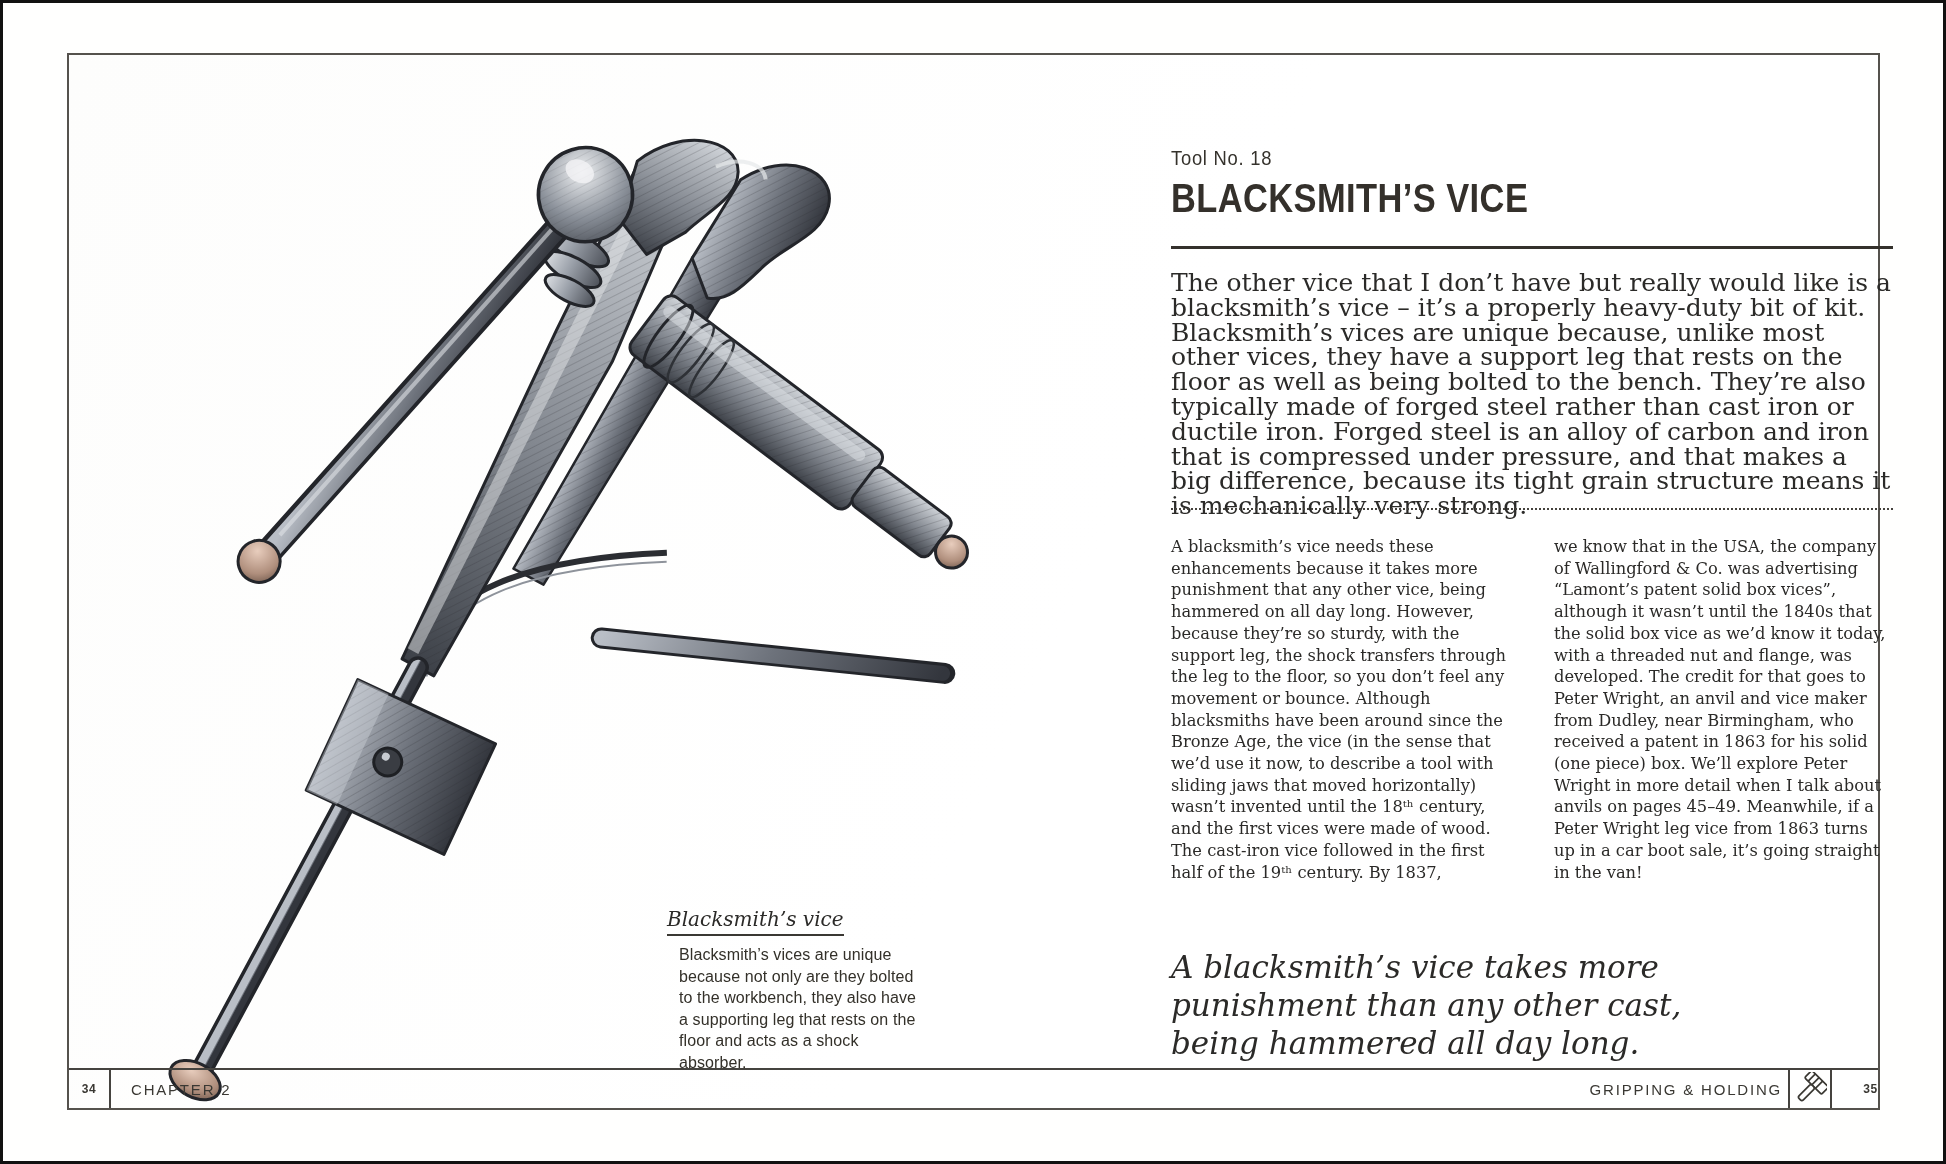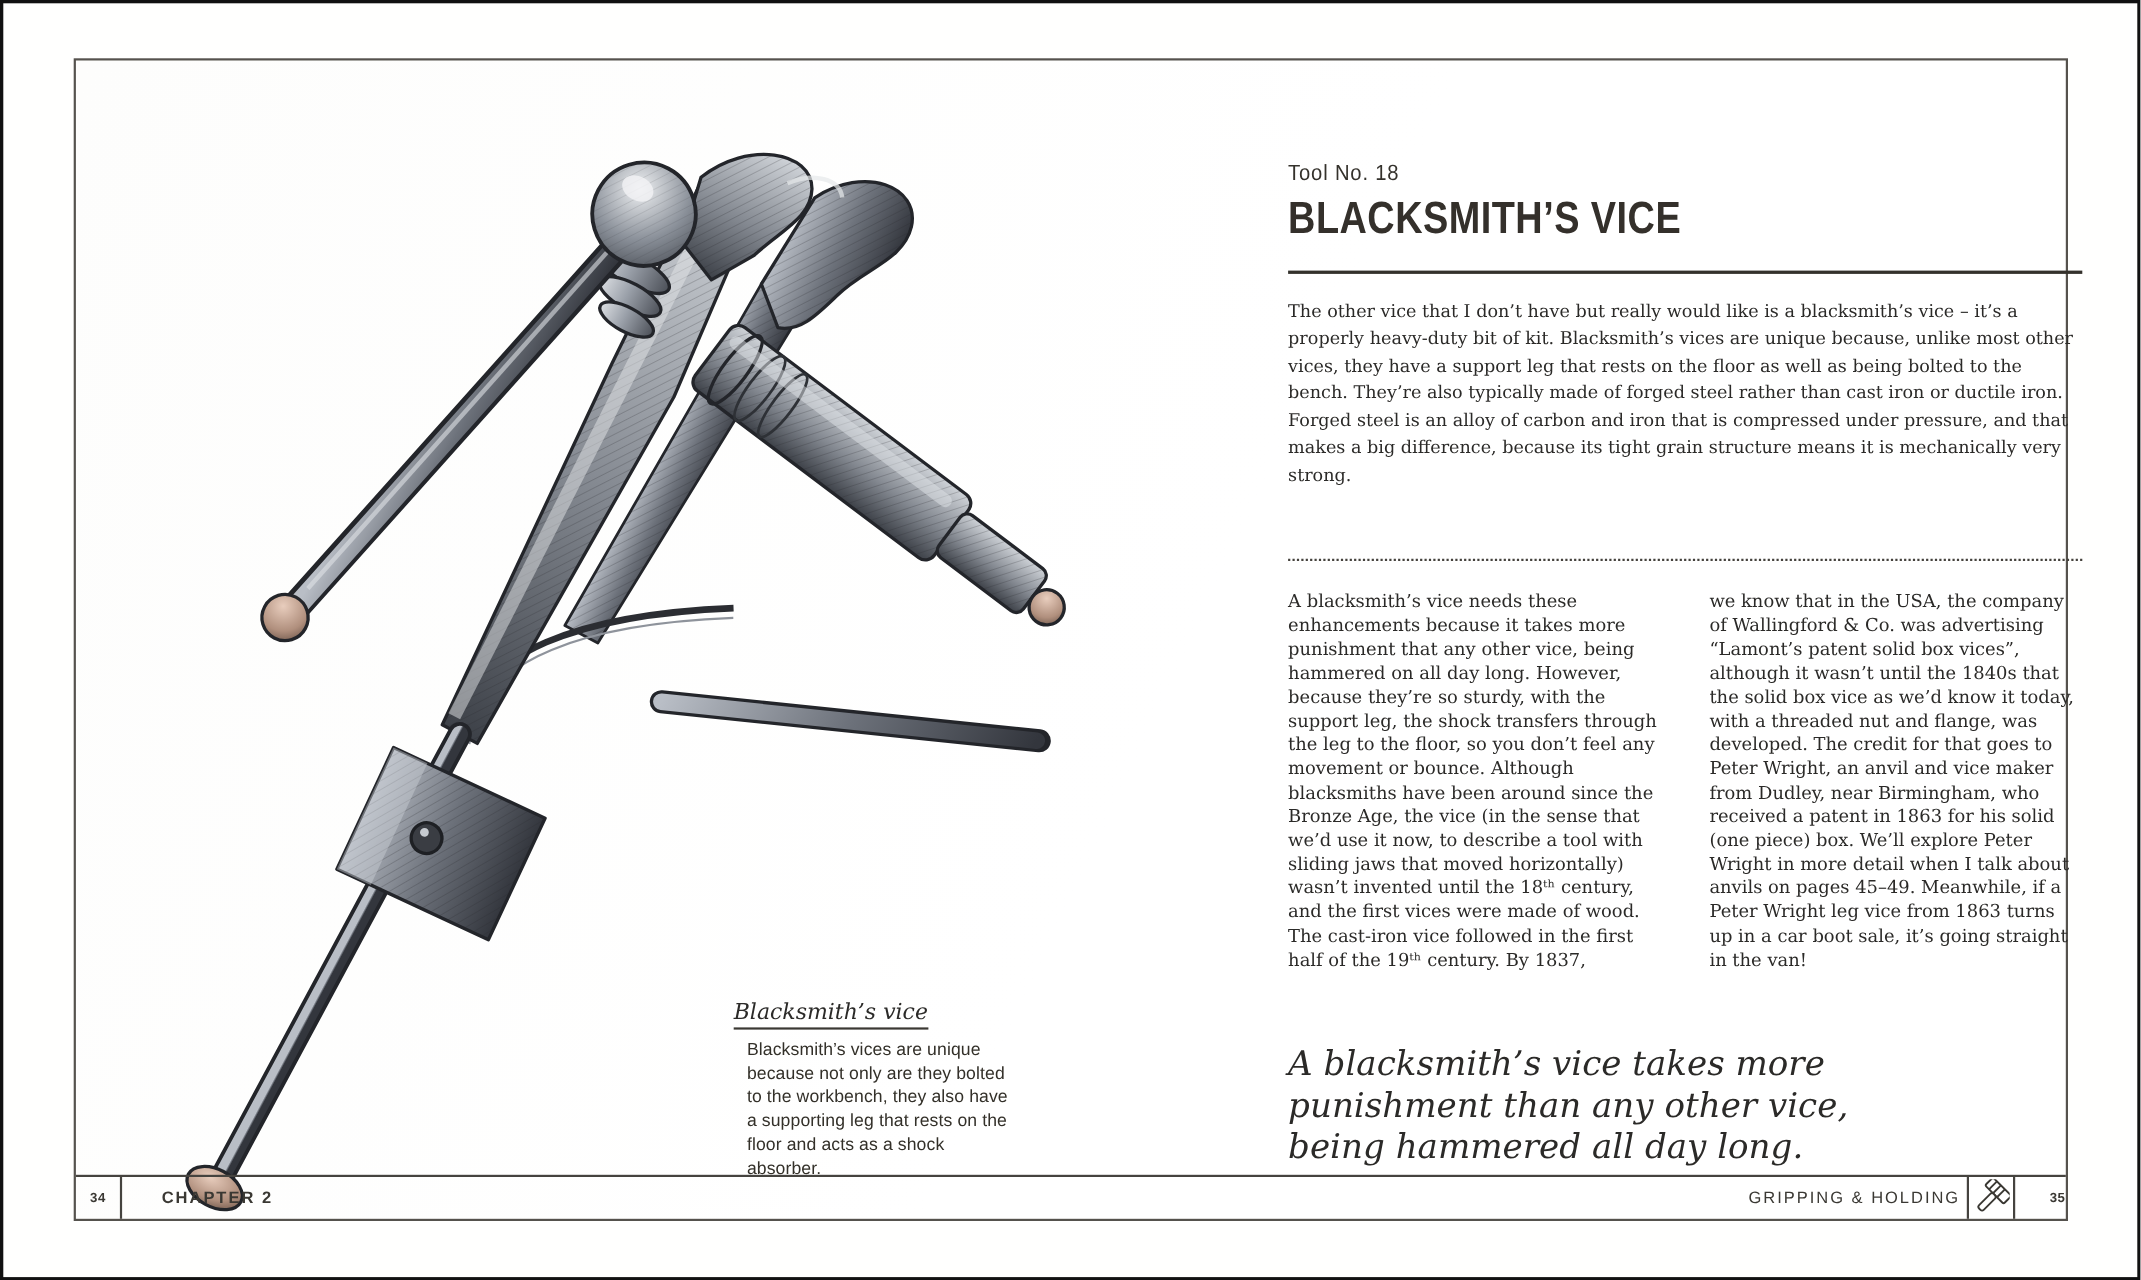--- a/index.html
+++ b/index.html
@@ -15,39 +15,39 @@
   }
   
   .footer{
     position:absolute;left:0;right:0;bottom:0;height:40px;
     border-top:2px solid #45433f;display:flex;align-items:stretch;
     font-size:15px;letter-spacing:1.8px;color:#3a3833;
   }
   .cell{display:flex;align-items:center;justify-content:center;}
   .pageno{font-weight:700;font-size:12px;letter-spacing:0.5px;}
   .cell-34{width:42px;border-right:2px solid #45433f;}
-  .chapter-label{padding-left:36px;display:flex;align-items:center;font-weight:700;}
+  .chapter-label{padding-left:20px;display:flex;align-items:center;font-weight:400;}
   .footer-spacer{flex:1;}
   .section-label{padding-right:6px;display:flex;align-items:center;font-weight:500;}
   .cell-icon{width:42px;border-left:2px solid #45433f;}
   .cell-35{width:48px;border-left:2px solid #45433f;padding-left:31px;}
   
   .right-col{position:absolute;left:1102px;top:92px;width:722px;height:960px;}
   .kicker{
     position:absolute;left:0;top:0;font-size:20px;letter-spacing:0.8px;color:#35322c;
     transform:scale(0.92,1);transform-origin:left top;white-space:nowrap;
   }
   .tool-title{
     position:absolute;left:0;top:28px;font-size:41px;font-weight:600;letter-spacing:0.5px;
     color:#34302b;transform:scale(0.84,1);transform-origin:left top;white-space:nowrap;
   }
   .title-rule{position:absolute;left:0;top:99px;width:722px;height:0;border-top:3px solid #34312c;}
   .intro{
     position:absolute;left:0;top:124px;width:722px;
-    font-family:"DejaVu Serif",serif;font-size:16px;line-height:24.8px;color:#2b2a28;
+    font-family:"DejaVu Serif",serif;font-size:25px;line-height:24.8px;color:#2b2a28;
   }
   .dotted-rule{position:absolute;left:0;top:361px;width:722px;height:0;border-top:2px dotted #45423d;}
   .two-cols{position:absolute;left:0;top:389px;width:722px;display:flex;gap:44px;}
   .col{
     width:345px;font-family:"DejaVu Serif",serif;font-size:16.3px;line-height:21.7px;color:#2b2a28;
   }
   .pull-quote{
     position:absolute;left:0;top:801px;width:640px;
     font-family:"DejaVu Serif",serif;font-style:italic;font-size:31px;line-height:38px;color:#2b2a28;
   }
@@ -168,21 +168,21 @@
       <h1 class="tool-title" style="margin:0">BLACKSMITH’S VICE</h1>
       <div class="title-rule"></div>
       <p class="intro" style="margin:0">The other vice that I don’t have but really would like is a blacksmith’s vice – it’s a properly heavy-duty bit of kit. Blacksmith’s vices are unique because, unlike most other vices, they have a support leg that rests on the floor as well as being bolted to the bench. They’re also typically made of forged steel rather than cast iron or ductile iron. Forged steel is an alloy of carbon and iron that is compressed under pressure, and that makes a big difference, because its tight grain structure means it is mechanically very strong.</p>
       <div class="dotted-rule"></div>
       <div class="two-cols">
         <div class="col">A blacksmith’s vice needs these enhancements because it takes more punishment that any other vice, being hammered on all day long. However, because they’re so sturdy, with the support leg, the shock transfers through the leg to the floor, so you don’t feel any movement or bounce. Although blacksmiths have been around since the Bronze Age, the vice (in the sense that we’d use it now, to describe a tool with sliding jaws that moved horizontally) wasn’t invented until the 18ᵗʰ century, and the first vices were made of wood. The cast-iron vice followed in the first half of the 19ᵗʰ century. By 1837,</div>
         <div class="col">we know that in the USA, the company of Wallingford &amp; Co. was advertising “Lamont’s patent solid box vices”, although it wasn’t until the 1840s that the solid box vice as we’d know it today, with a threaded nut and flange, was developed. The credit for that goes to Peter Wright, an anvil and vice maker from Dudley, near Birmingham, who received a patent in 1863 for his solid (one piece) box. We’ll explore Peter Wright in more detail when I talk about anvils on pages 45–49. Meanwhile, if a Peter Wright leg vice from 1863 turns up in a car boot sale, it’s going straight in the van!</div>
       </div>
       <div class="pull-quote">
         <div>A blacksmith’s vice takes more</div>
-        <div>punishment than any other vice,</div>
+        <div>punishment than any other cast,</div>
         <div>being hammered all day long.</div>
       </div>
     </div>
 
     <div class="footer">
       <div class="cell cell-34 pageno">34</div>
       <div class="chapter-label">CHAPTER 2</div>
       <div class="footer-spacer"></div>
       <div class="section-label">GRIPPING &amp; HOLDING</div>
       <div class="cell cell-icon">

